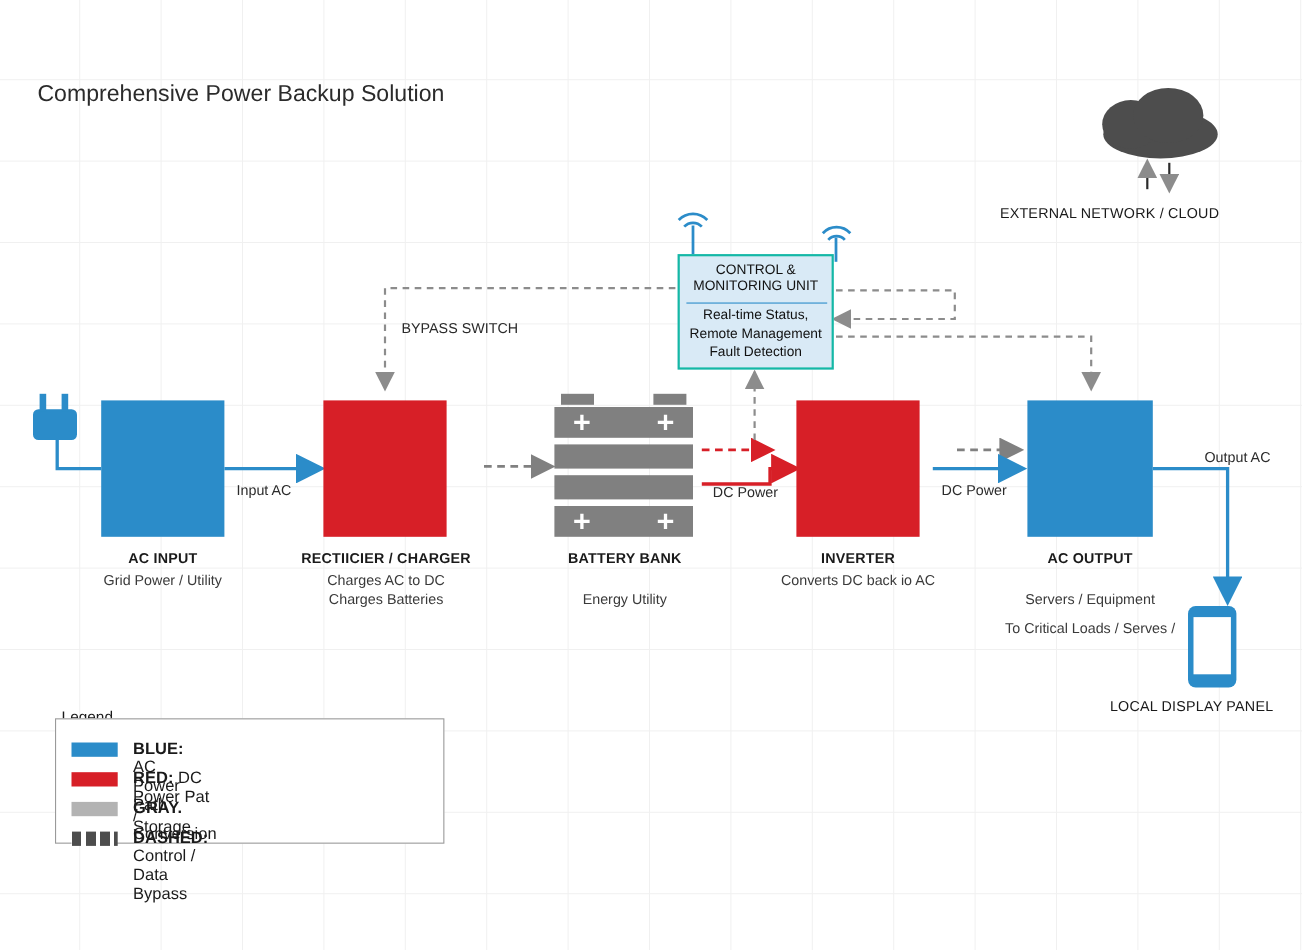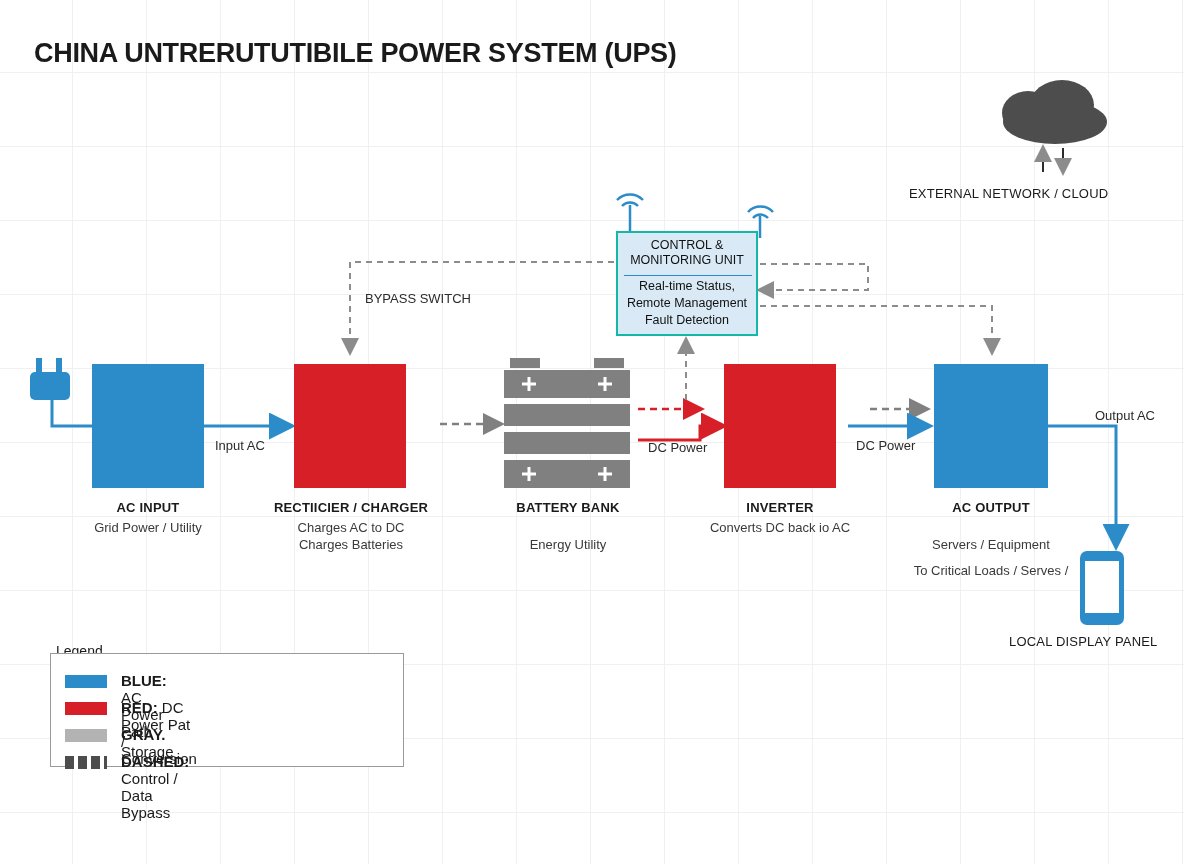--- a/index.html
+++ b/index.html
@@ -161,21 +161,21 @@
     font-size: 13px;
     color: #2b2b2b;
   }
 </style>
 </head>
 <body>
 
 <div id="page">
   <div id="grid" class="abs"></div>
 
-  <div id="title" class="abs">CHINA UNTRERUTUTIBILE POWER SYSTEM (UPS)</div>
+  <div id="subtitle" class="abs">Comprehensive Power Backup Solution</div>
 
   <svg class="overlay" viewBox="0 0 1184 864">
     <defs>
       <marker id="arrB" markerWidth="9" markerHeight="9" refX="7" refY="4.5" orient="auto">
         <path d="M0,0 L9,4.5 L0,9 z" fill="#2b8cc9"></path>
       </marker>
       <marker id="arrG" markerWidth="9" markerHeight="9" refX="7" refY="4.5" orient="auto">
         <path d="M0,0 L9,4.5 L0,9 z" fill="#808080"></path>
       </marker>
       <marker id="arrR" markerWidth="9" markerHeight="9" refX="7" refY="4.5" orient="auto">

